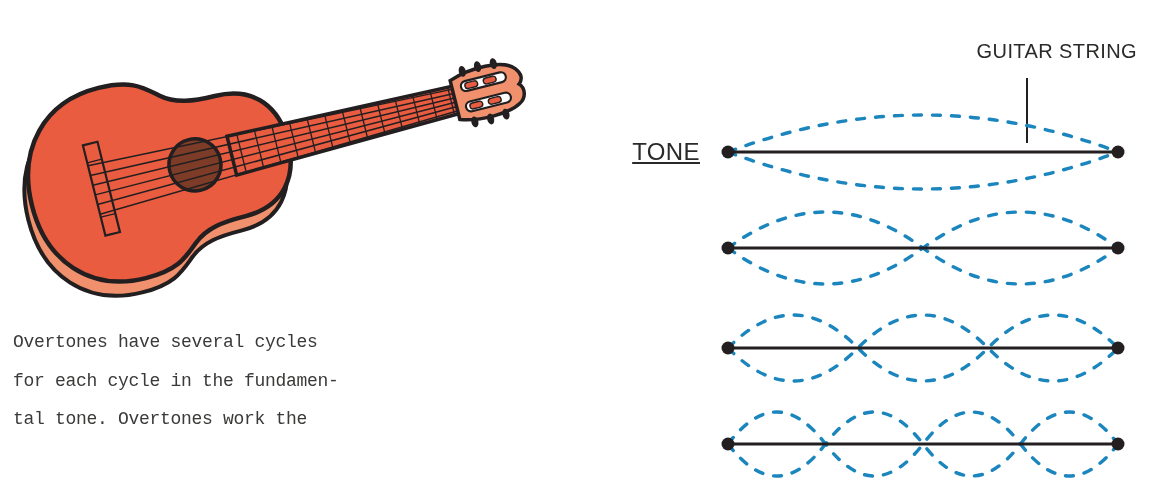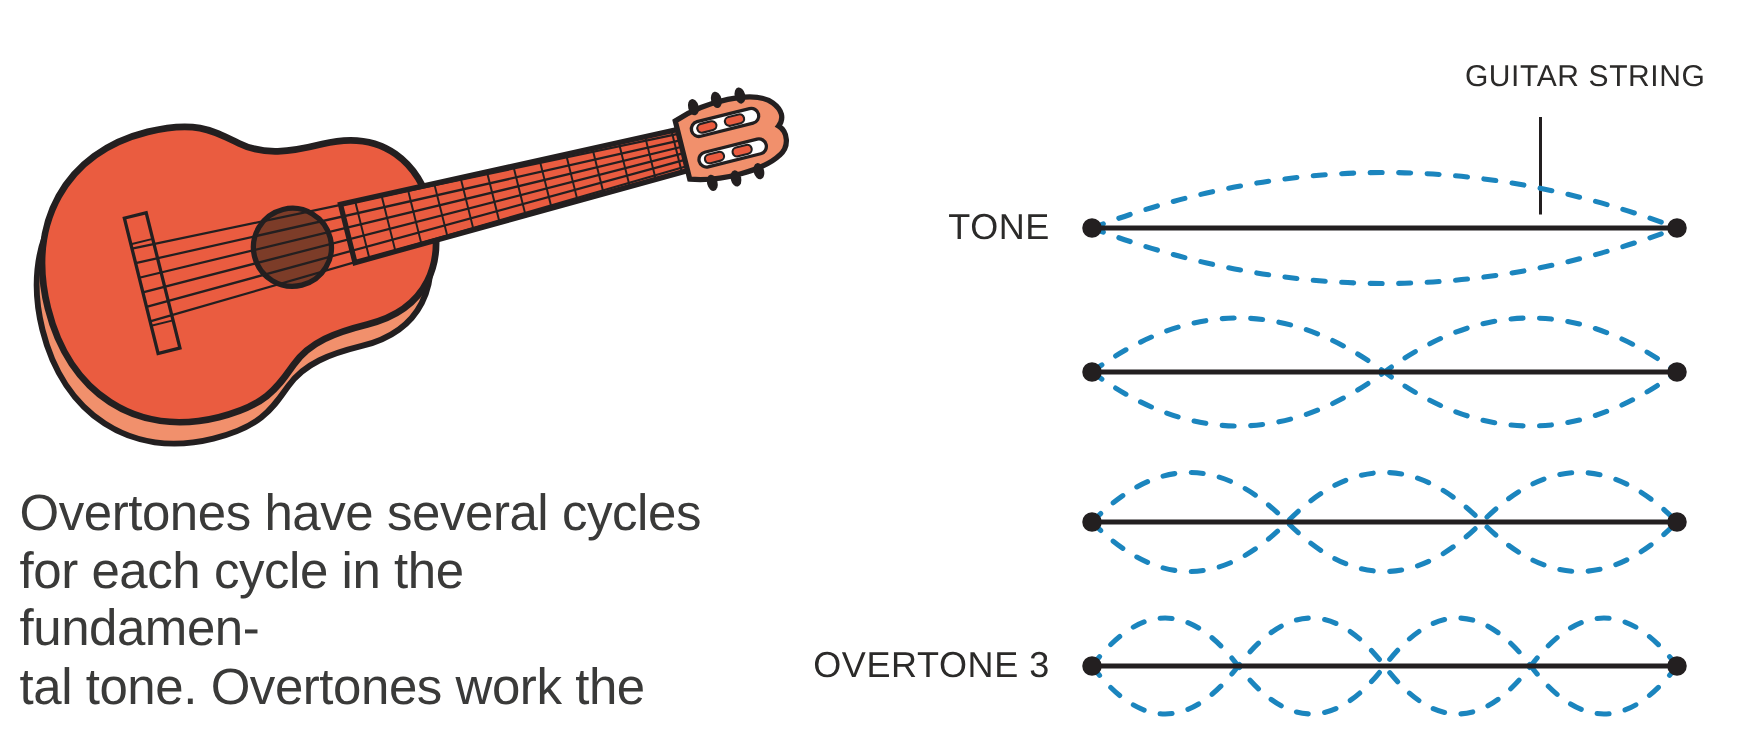--- a/index.html
+++ b/index.html
@@ -19,22 +19,23 @@
   .g-slot{fill:#fff;stroke:var(--line-black);stroke-width:2.2;}
   .g-tuner{fill:var(--guitar-body);stroke:var(--line-black);stroke-width:1.4;}
   .g-hole{fill:var(--soundhole);stroke:var(--line-black);stroke-width:3.5;}
   .g-bridge{fill:var(--guitar-body);stroke:var(--line-black);stroke-width:2.2;}
   .g-string{stroke:var(--line-black);stroke-width:1.5;fill:none;}
   .g-fret{stroke:var(--line-black);stroke-width:1.3;}
   .g-peg{fill:var(--line-black);}
   
   .caption{
     position:absolute;left:13px;top:323px;width:460px;
-    font-size:34px;line-height:38.5px;letter-spacing:-0.3px;
+    font-size:18px;line-height:38.5px;letter-spacing:-0.3px;
     color:var(--text-dark);
+    font-family:Liberation Mono, monospace;
   }
   
   .waves-svg{position:absolute;left:0;top:0;width:1171px;height:492px;}
   .wave{fill:none;stroke:var(--wave-blue);stroke-width:3.4;stroke-dasharray:8 11;stroke-linecap:round;}
   .string{stroke:var(--line-black);stroke-width:3.2;}
   .dot{fill:var(--line-black);}
   .leader{stroke:var(--line-black);stroke-width:2;}
   .row-label{
     position:absolute;right:471px;height:32px;line-height:32px;
     font-size:24px;letter-spacing:0.4px;white-space:nowrap;
@@ -130,18 +131,17 @@
       <line x1="728" y1="348" x2="1118" y2="348" class="string"></line>
       <circle cx="728" cy="348" r="6.5" class="dot"></circle>
       <circle cx="1118" cy="348" r="6.5" class="dot"></circle>
       <path d="M 728 444 Q 776.8 380 825.5 444 Q 874.3 508 923.0 444 Q 971.8 380 1020.5 444 Q 1069.3 508 1118.0 444" class="wave"></path>
       <path d="M 728 444 Q 776.8 508 825.5 444 Q 874.3 380 923.0 444 Q 971.8 508 1020.5 444 Q 1069.3 380 1118.0 444" class="wave"></path>
       <line x1="728" y1="444" x2="1118" y2="444" class="string"></line>
       <circle cx="728" cy="444" r="6.5" class="dot"></circle>
       <circle cx="1118" cy="444" r="6.5" class="dot"></circle>
     </svg>
 
-  <div class="row-label" style="top: 136px;">TONE</div>
-  <div class="row-label" style="top: 428px;">OVERTONE 3</div>
+  <div class="row-label" style="top: 136px; text-decoration: underline;">TONE</div>
 
   <div class="callout-label">GUITAR STRING</div>
 
 </div>
 
 </body></html>

